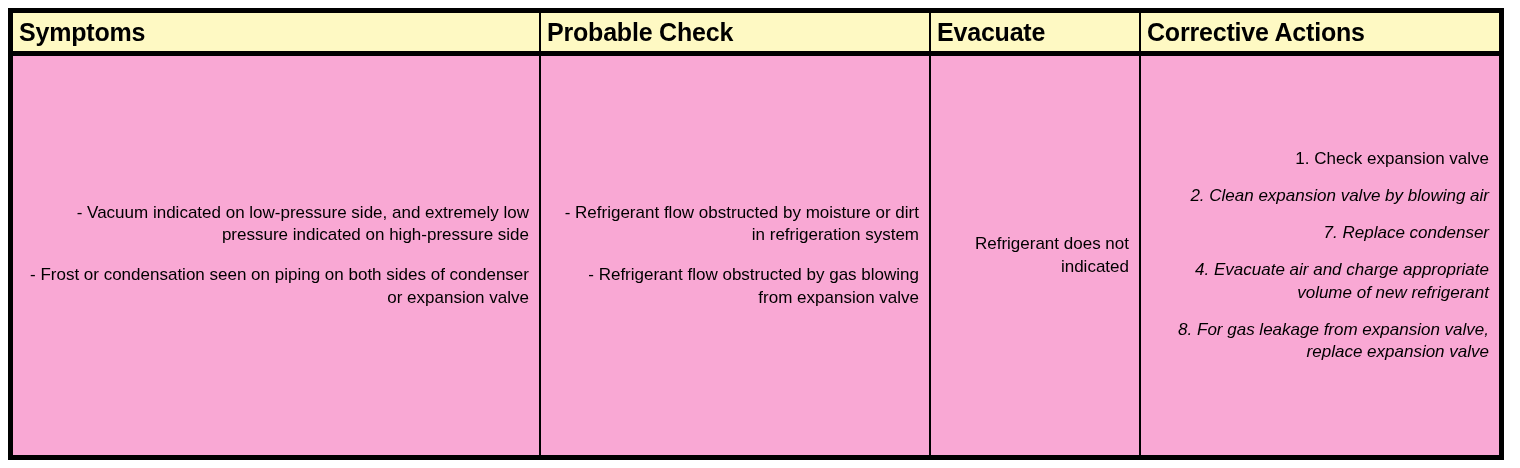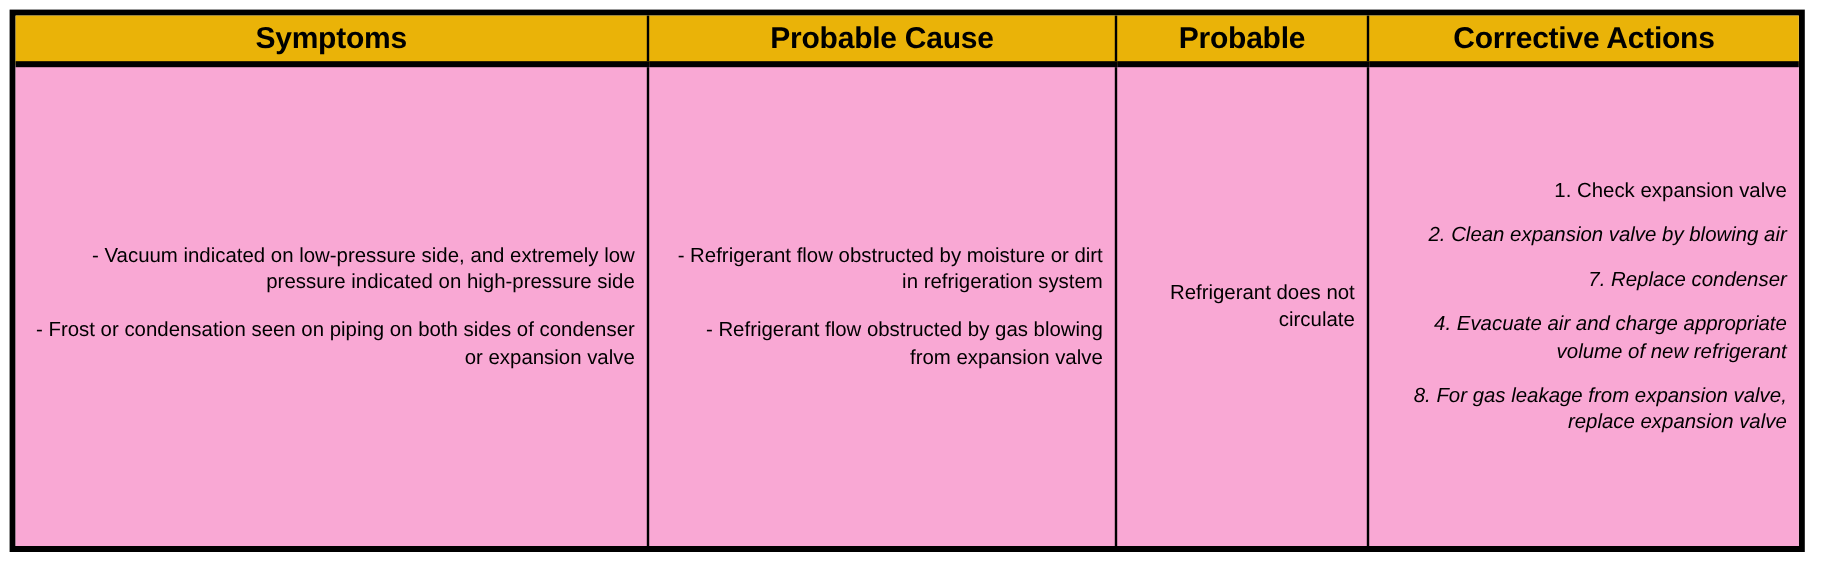--- a/index.html
+++ b/index.html
@@ -35,28 +35,28 @@
 
   
   col.c-symptoms   { width: 527px; }
   col.c-cause      { width: 390px; }
   col.c-diagnosis  { width: 210px; }
   col.c-actions    { width: 359px; }
 
   thead th {
     height: 38px;
     padding: 0 6px;
-    text-align: center;
+    text-align: left;
     vertical-align: middle;
     font-size: 25px;
     font-weight: bold;
     letter-spacing: -0.2px;
     border-bottom: 5px solid #000000;
     border-right: 2px solid #000000;
-    background: #eab308;
+    background: #fef9c3;
   }
   thead th:last-child { border-right: none; }
 
   tbody td {
     padding: 4px 10px 4px 9px;
     text-align: right;
     vertical-align: middle;
     font-size: 17px;
     font-weight: normal;
     line-height: 1.30;
@@ -88,37 +88,37 @@
   <table class="troubleshooting">
     <colgroup>
       <col class="c-symptoms">
       <col class="c-cause">
       <col class="c-diagnosis">
       <col class="c-actions">
     </colgroup>
     <thead>
       <tr>
         <th>Symptoms</th>
-        <th>Probable Cause</th>
-        <th>Probable</th>
+        <th>Probable Check</th>
+        <th>Evacuate</th>
         <th>Corrective Actions</th>
       </tr>
     </thead>
     <tbody>
       <tr>
         <td class="cell-symptoms">
           <p class="para">- Vacuum indicated on low-pressure side, and extremely low pressure indicated on high-pressure side</p>
           <p class="para">- Frost or condensation seen on piping on both sides of condenser or expansion valve</p>
         </td>
         <td class="cell-cause">
           <p class="para">- Refrigerant flow obstructed by moisture or dirt in refrigeration system</p>
           <p class="para">- Refrigerant flow obstructed by gas blowing from expansion valve</p>
         </td>
         <td class="cell-diagnosis">
-          <p class="para">Refrigerant does not circulate</p>
+          <p class="para">Refrigerant does not indicated</p>
         </td>
         <td class="cell-actions">
           <p class="para">1. Check expansion valve</p>
           <p class="para">2. Clean expansion valve by blowing air</p>
           <p class="para">7. Replace condenser</p>
           <p class="para">4. Evacuate air and charge appropriate volume of new refrigerant</p>
           <p class="para">8. For gas leakage from expansion valve, replace expansion valve</p>
         </td>
       </tr>
     </tbody>

